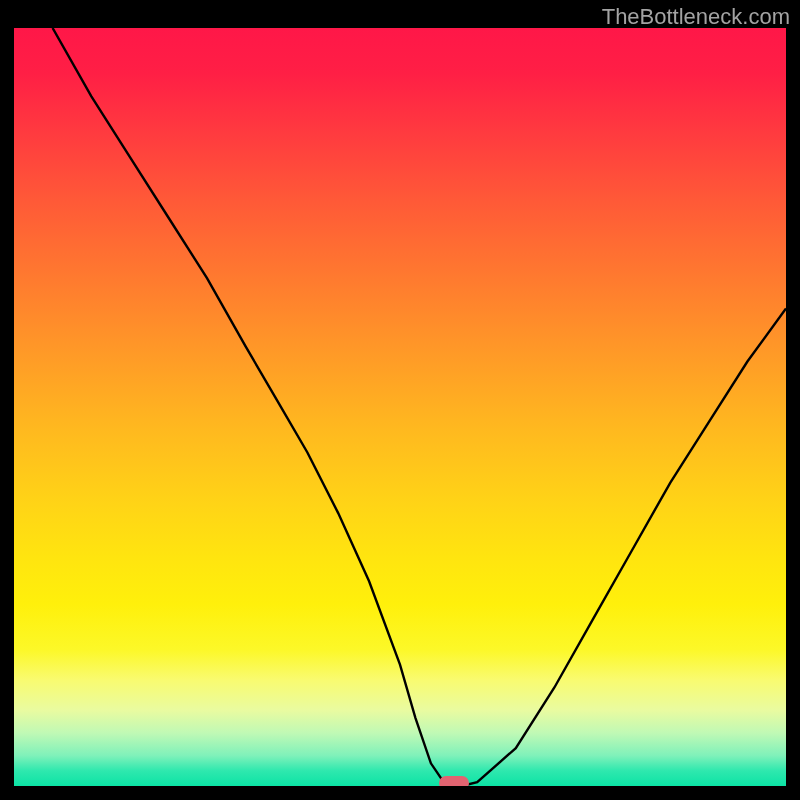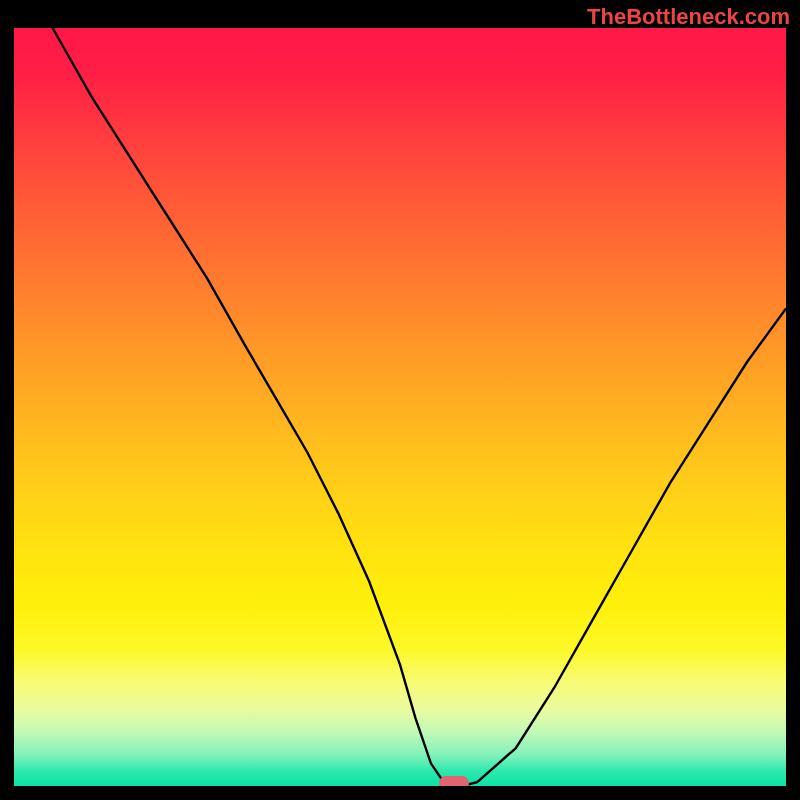--- a/index.html
+++ b/index.html
@@ -8,23 +8,23 @@
     width: 800px;
     height: 800px;
     background: #000;
     position: relative;
     font-family: Arial, sans-serif;
   }
   .watermark {
     position: absolute;
     top: 4px;
     right: 10px;
-    color: #ef4444;
+    color: #a3a3a3;
     font-size: 22px;
-    font-weight: 700;
+    font-weight: 400;
     z-index: 10;
   }
   .plot-area {
     position: absolute;
     left: 14px;
     top: 28px;
     width: 772px;
     height: 758px;
     overflow: hidden;
   }

